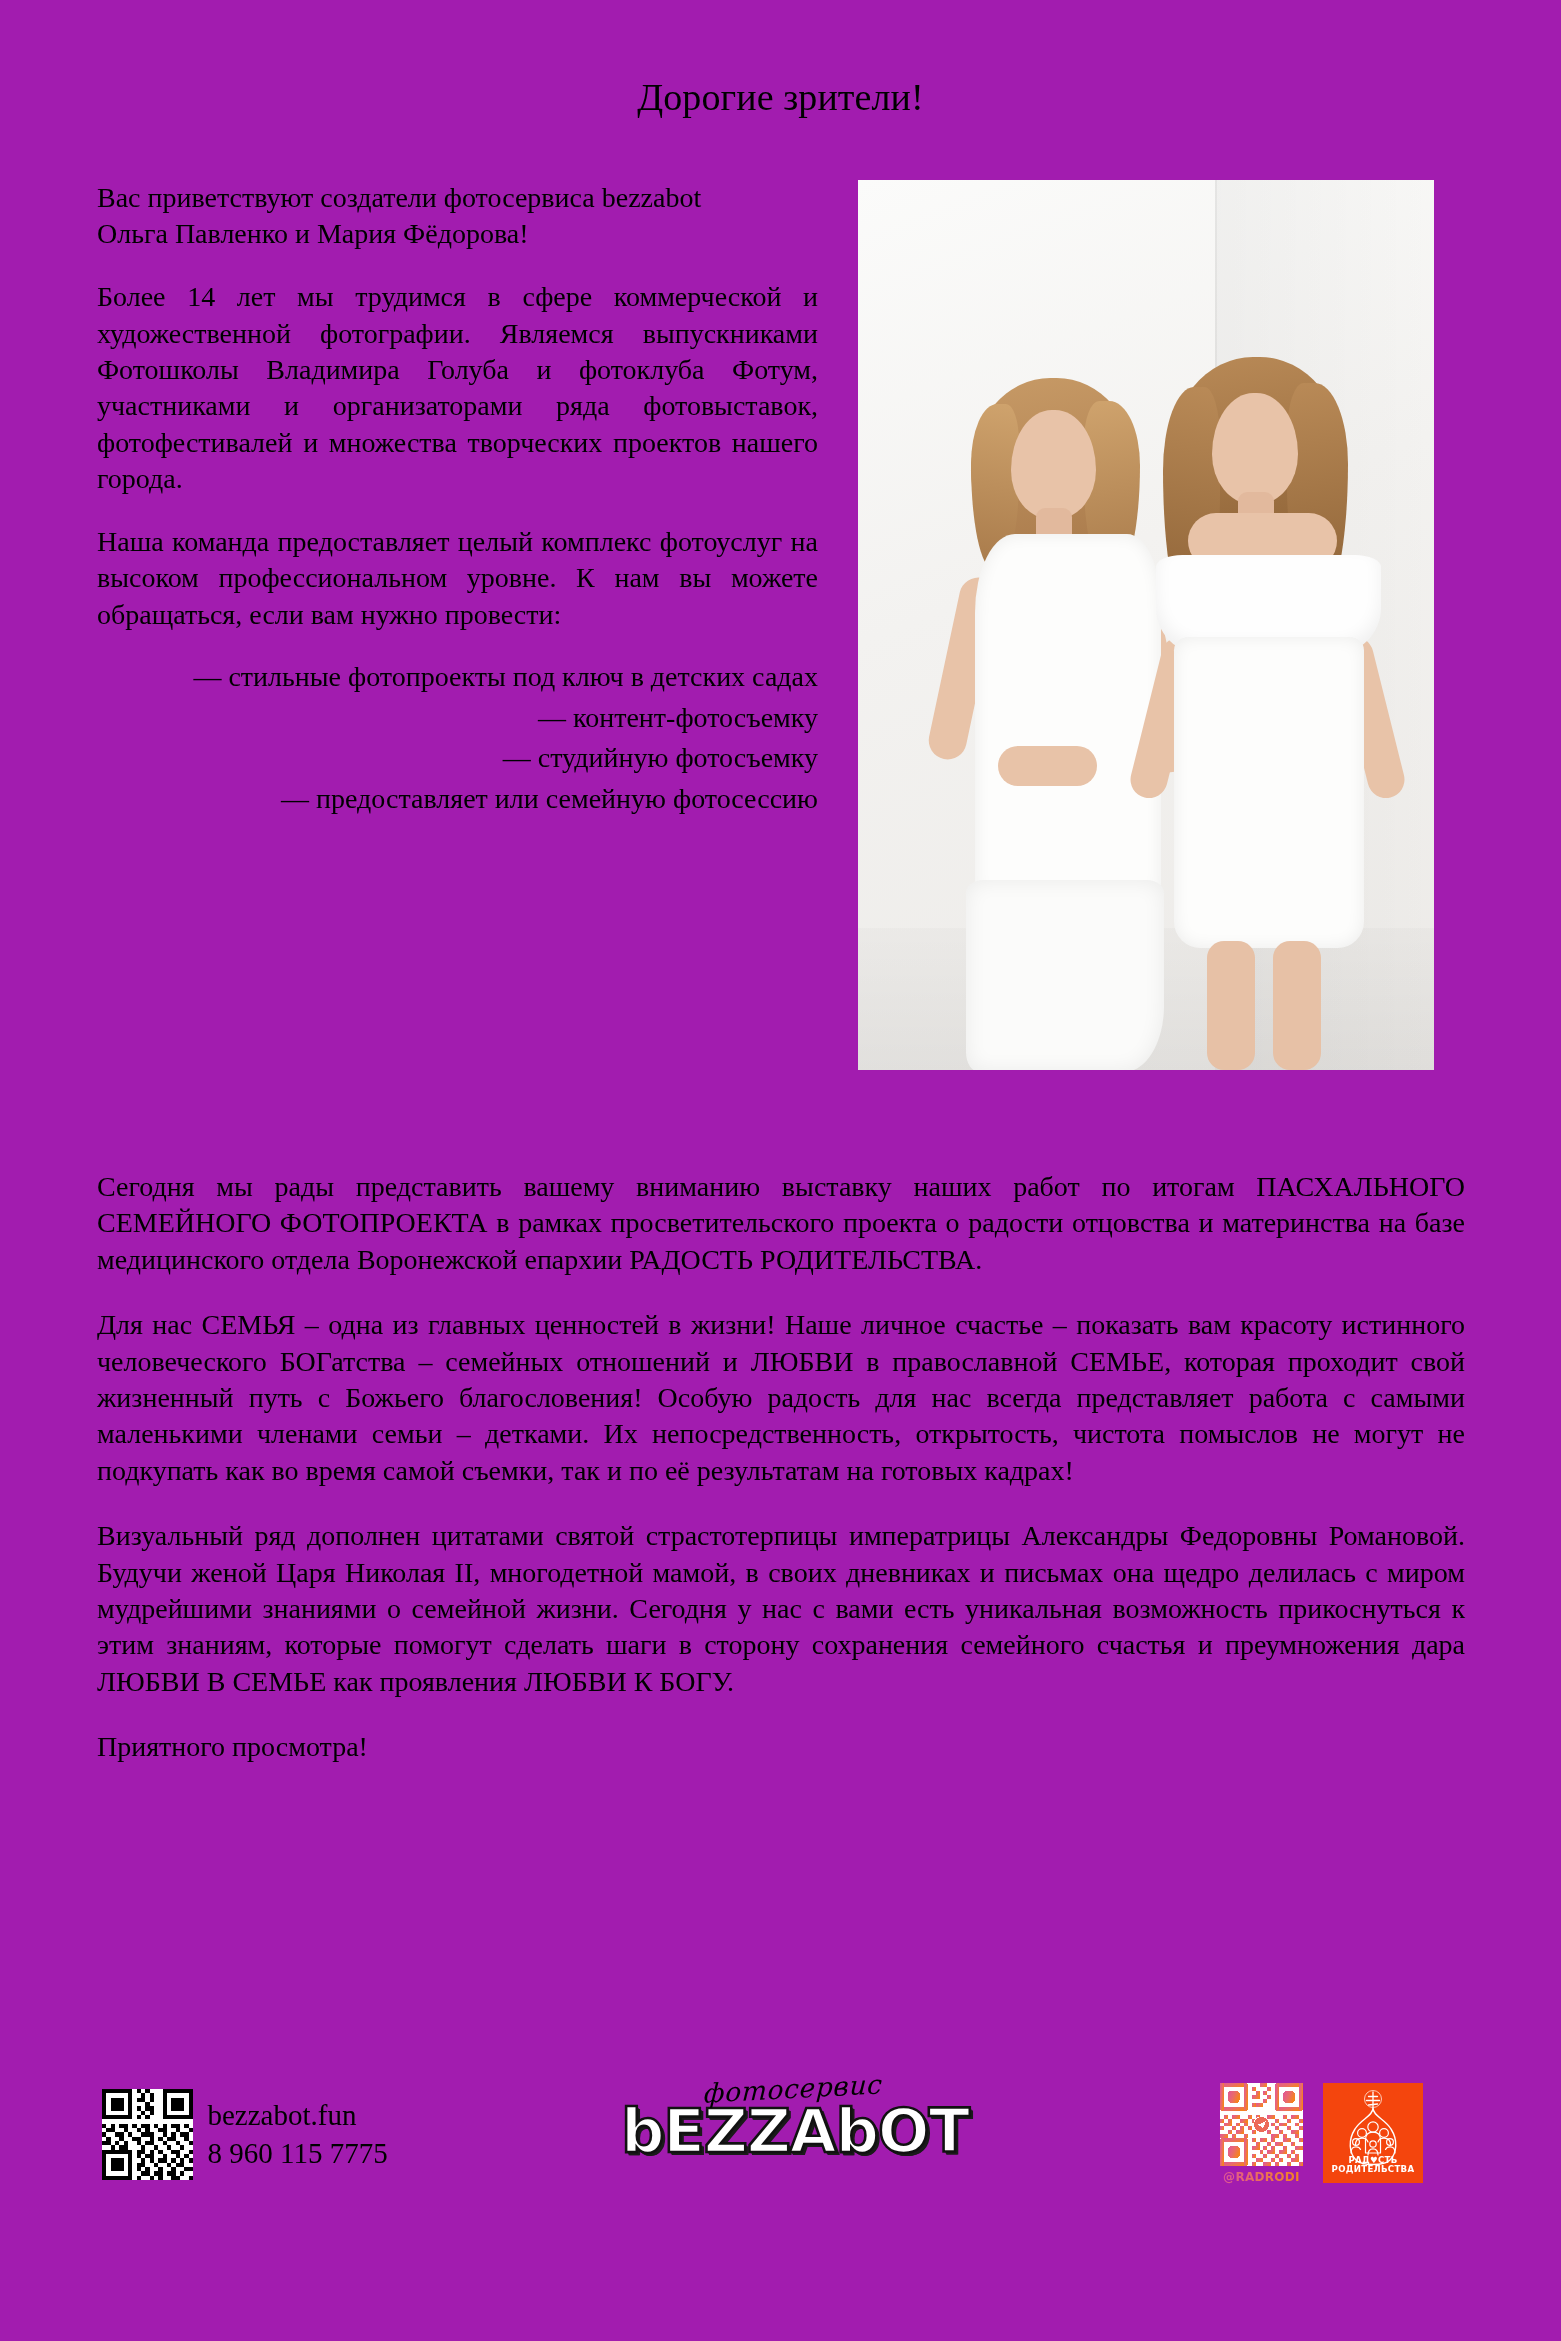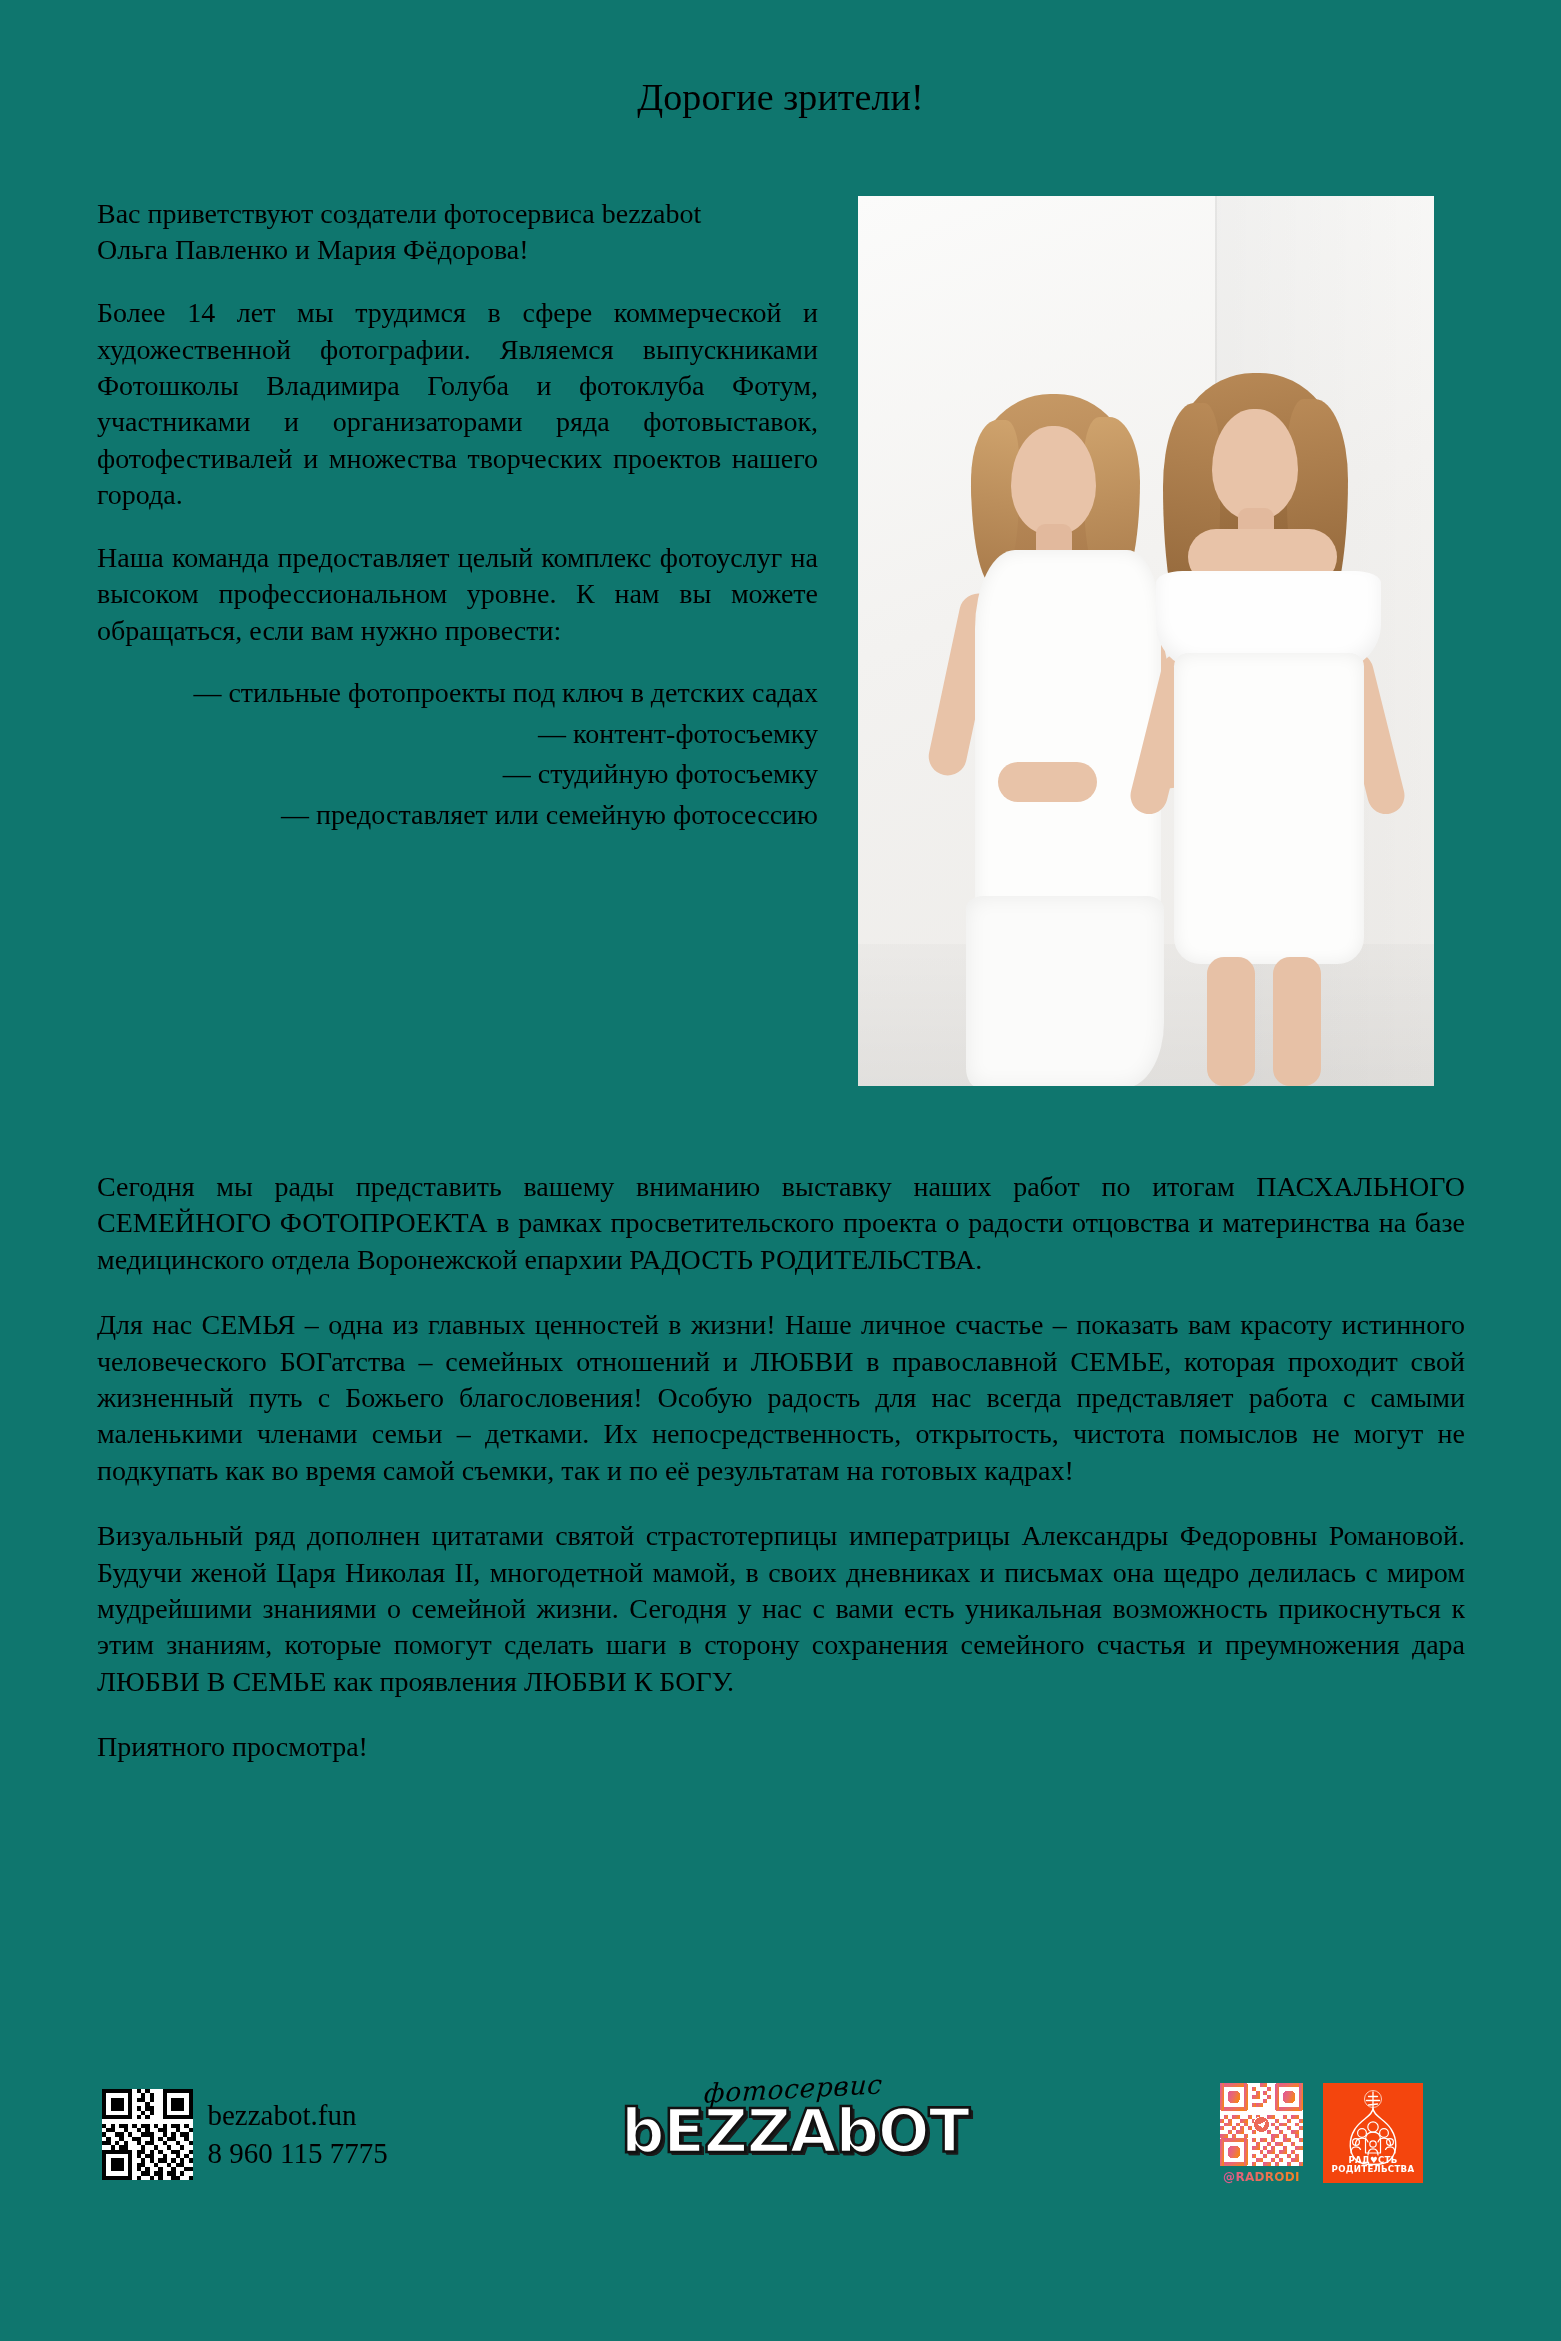--- a/index.html
+++ b/index.html
@@ -4,21 +4,21 @@
 <style>
   html, body {
     margin: 0;
     padding: 0;
     background: #ffffff;
   }
   .page {
     position: relative;
     width: 1561px;
     height: 2342px;
-    background: #0f766e;
+    background: #a21caf;
     font-family: "Liberation Serif", "DejaVu Serif", serif;
     color: #000000;
     box-sizing: border-box;
     overflow: hidden;
   }
 
   
   .doc-title {
     position: absolute;
     top: 78px;
@@ -27,21 +27,21 @@
     text-align: center;
     font-size: 38px;
     line-height: 1.05;
     font-weight: 400;
     letter-spacing: 0.1px;
   }
 
   
   .top-block {
     position: absolute;
-    top: 196px;
+    top: 180px;
     left: 97px;
     width: 1368px;
     display: flex;
     align-items: flex-start;
     gap: 40px;
   }
   .intro-col {
     width: 721px;
     flex: 0 0 721px;
     font-size: 28px;

